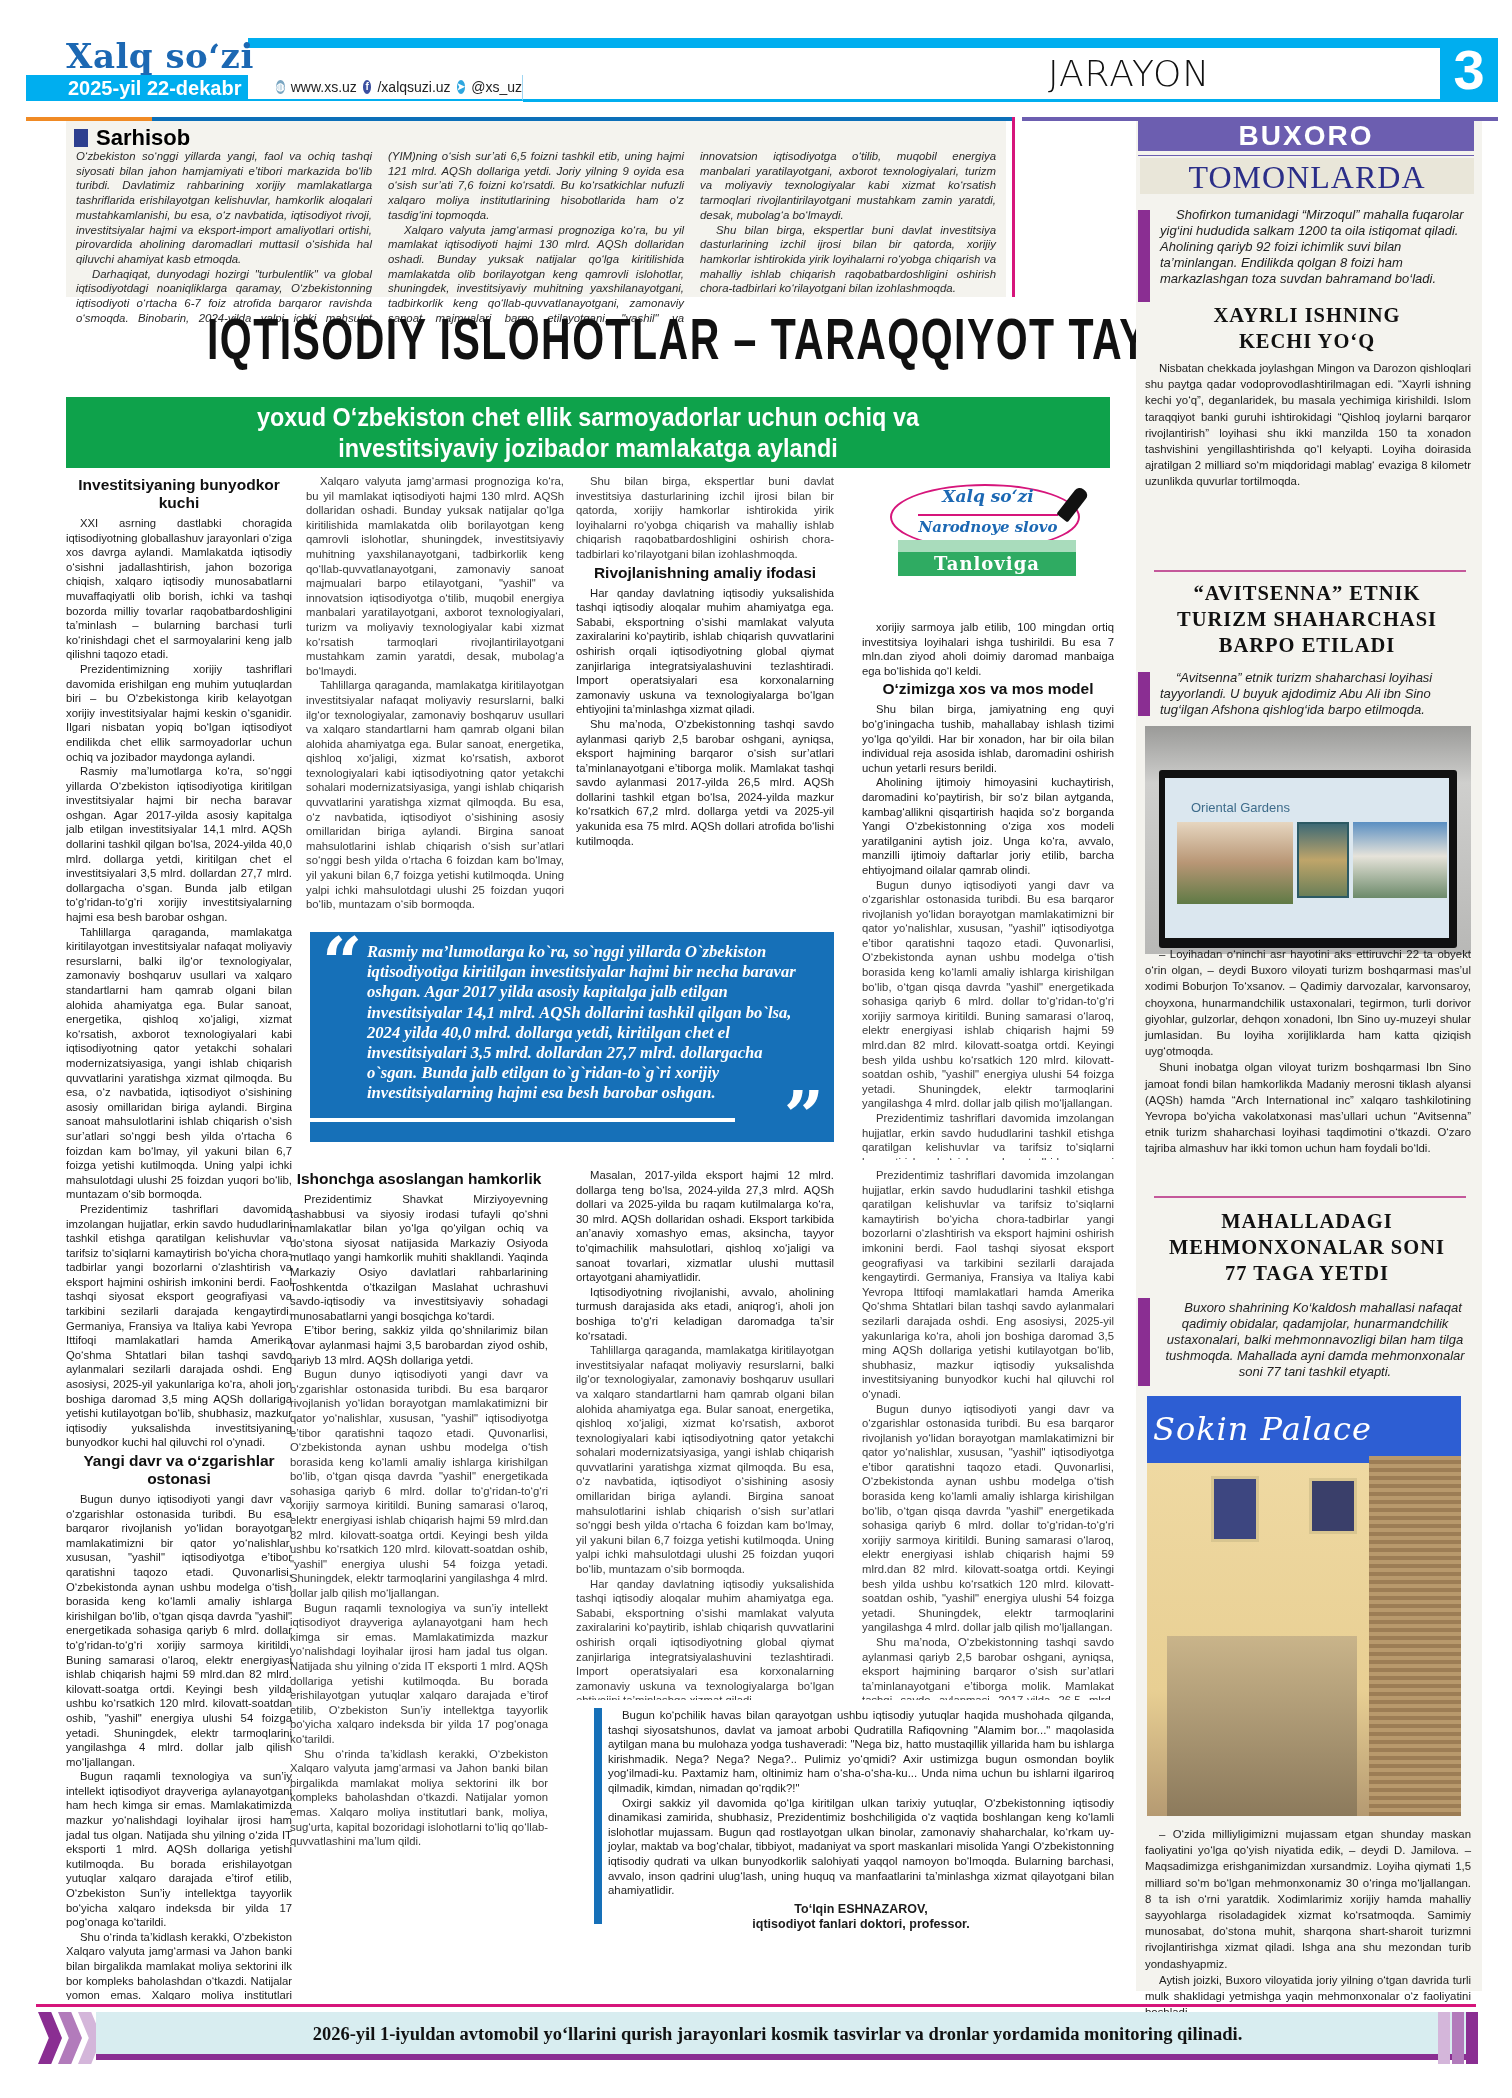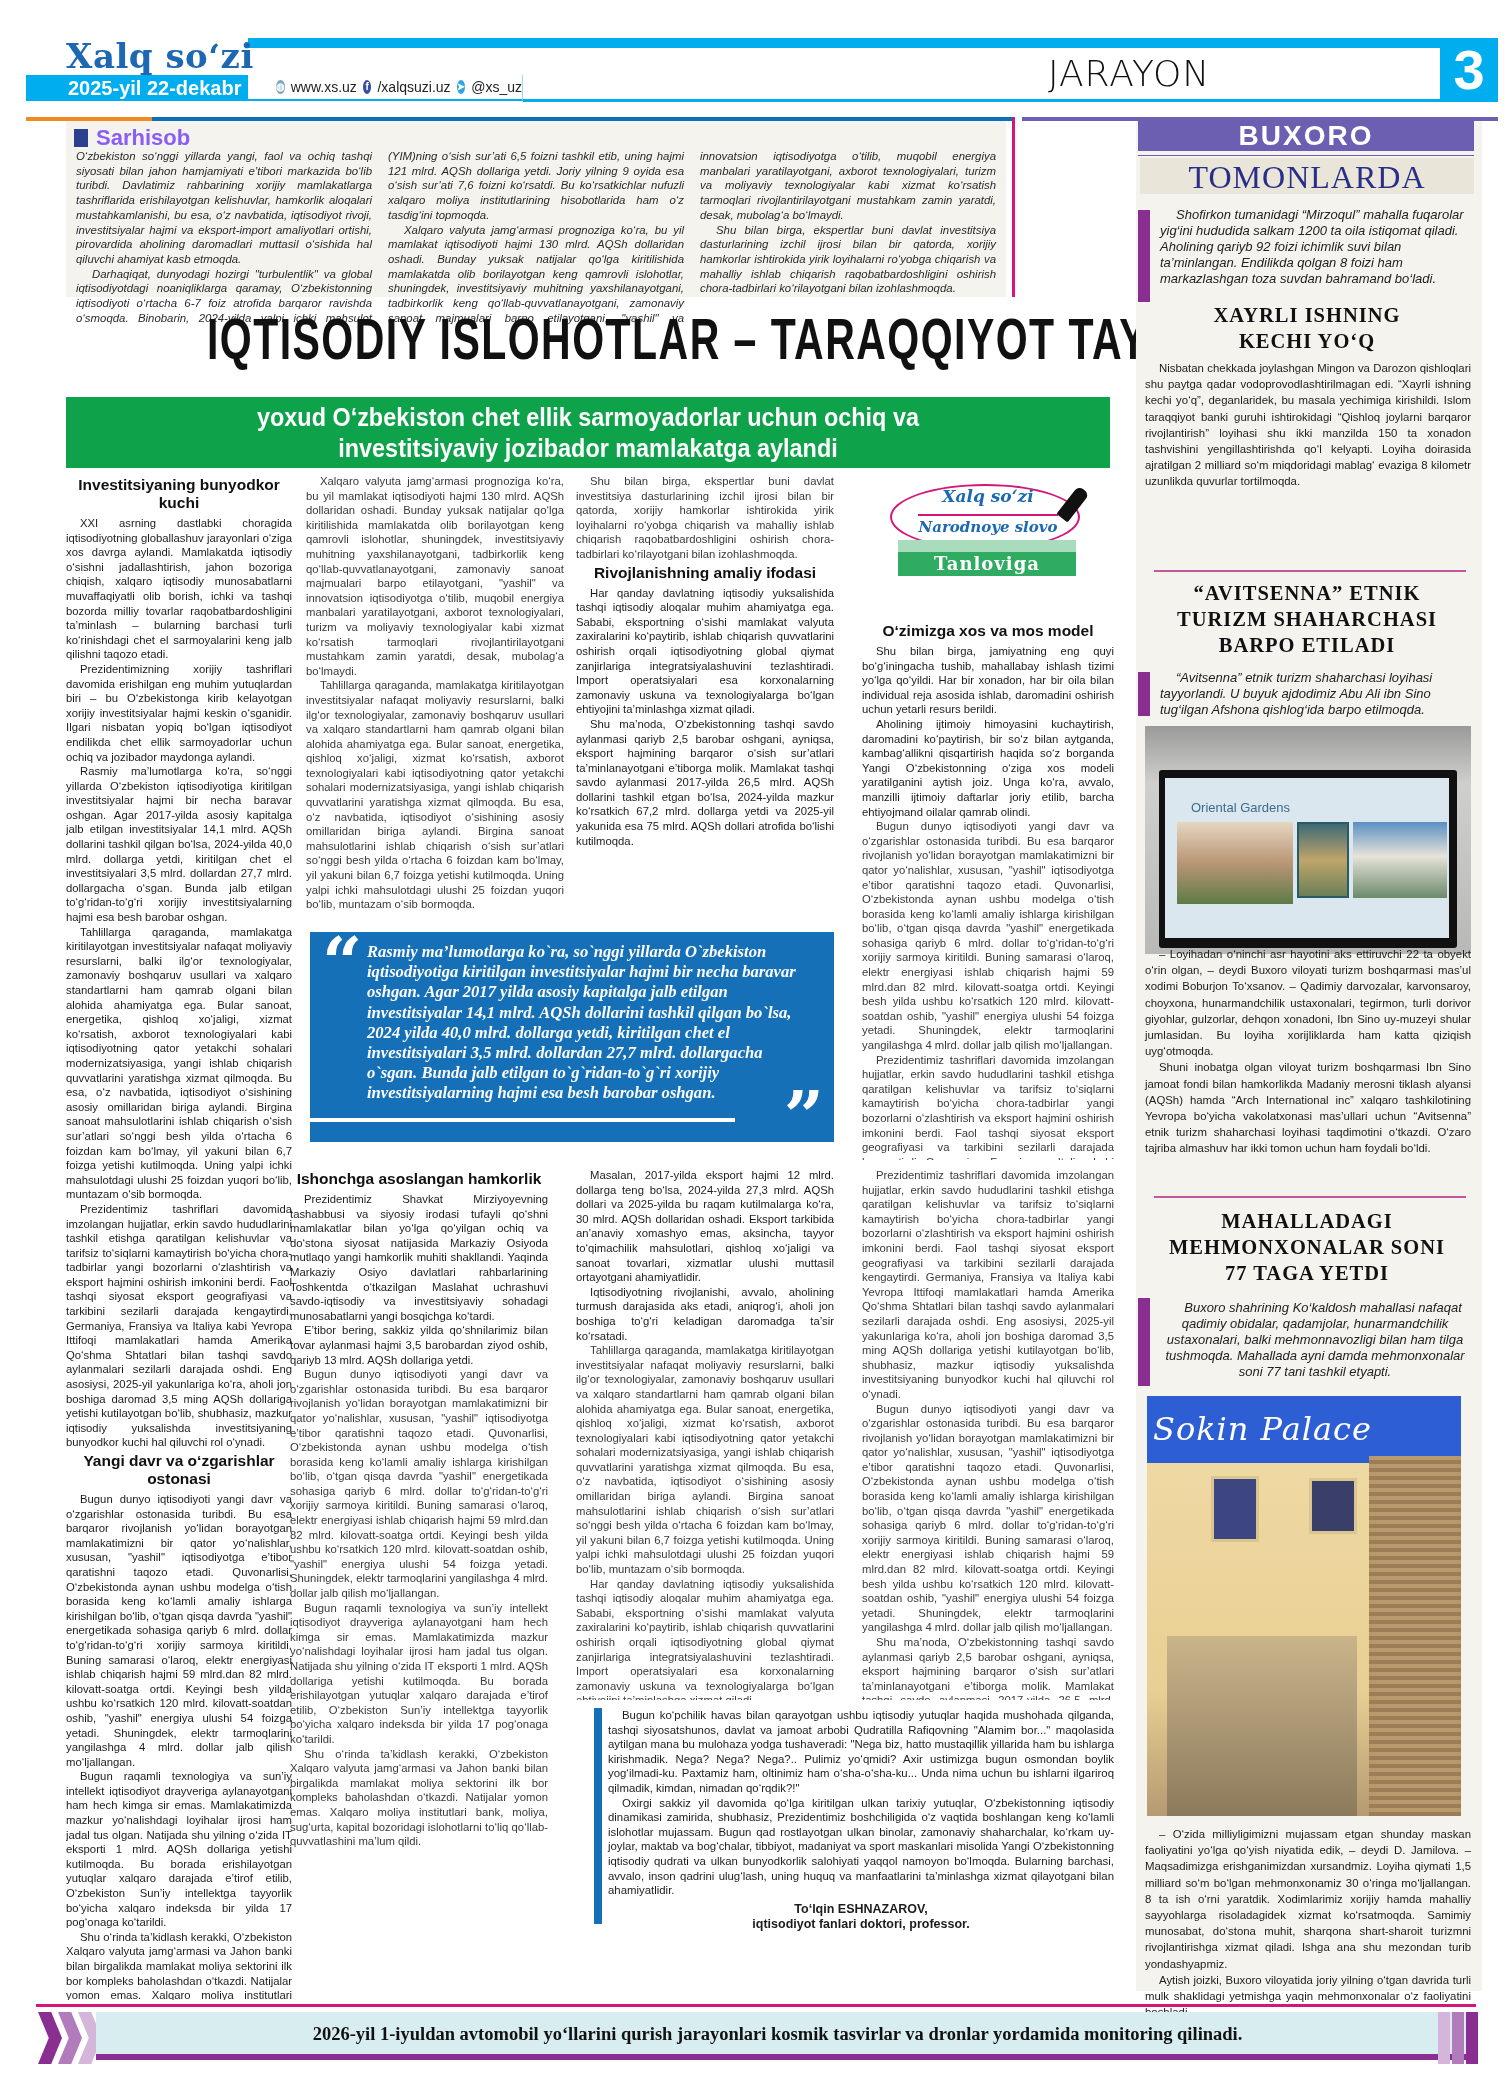--- a/index.html
+++ b/index.html
@@ -19,21 +19,21 @@
   .section-box { position: absolute; left: 1030px; top: 48px; width: 438px; height: 51px; background: #ffffff; }
   .section-name { position: absolute; left: 1048px; top: 48px; font-family: "DejaVu Sans", sans-serif; font-size: 36px; font-weight: 200; letter-spacing: 1px; color: #111; line-height: 52px; }
   .page-num-box { position: absolute; left: 1440px; top: 38px; width: 58px; height: 64px; background: #00aeef; color: #fff; font-family: "Liberation Sans", sans-serif; font-weight: bold; font-size: 56px; text-align: center; line-height: 64px; }
   .rule-orange { position: absolute; left: 26px; top: 117px; width: 126px; height: 4px; background: #f08a24; }
   .rule-blue { position: absolute; left: 152px; top: 117px; width: 860px; height: 4px; background: #0c6fb8; }
   .rule-pink-v { position: absolute; left: 1012px; top: 117px; width: 3px; height: 180px; background: #d6157b; }
   .rule-purple { position: absolute; left: 1022px; top: 117px; width: 476px; height: 4px; background: #6c5eb0; }
 
   
   .sarhisob { position: absolute; left: 66px; top: 121px; width: 940px; height: 176px; background: #f4f3ee; padding: 4px 10px 0 10px; }
-  .sarhisob-title { display:flex; align-items:center; gap:8px; font-size: 22px; font-weight: bold; color: #8b5cf6; height: 26px; margin-left:-2px; }
+  .sarhisob-title { display:flex; align-items:center; gap:8px; font-size: 22px; font-weight: bold; color: #000000; height: 26px; margin-left:-2px; }
   .sarhisob-title .sq { width: 14px; height: 18px; background: #2d3f8f; display:inline-block; }
   .sarhisob-cols { position:absolute; left:10px; top:28px; width: 920px; column-count: 3; column-gap: 16px; font-size: 11.4px; font-style: italic; line-height: 14.7px; text-align: justify; color:#2a2a2a; }
   .sarhisob-cols p { text-indent: 16px; }
   .sarhisob-cols p.noind { text-indent: 0; }
 
   
   .headline { position: absolute; left: 60px; top: 306px; width: 1050px; text-align: center; font-family: "Liberation Sans", sans-serif; font-weight: bold; font-size: 57px; letter-spacing: 2px; transform: scaleX(0.72); transform-origin: center; white-space: nowrap; color:#111; }
   .subhead { position: absolute; left: 66px; top: 397px; width: 1044px; height: 71px; background: #0ea24b; color: #fff; text-align: center; font-weight: bold; font-size: 26px; line-height: 31px; padding-top: 5px; }
   .subhead span { display:block; transform: scaleX(0.9); }
 
@@ -185,20 +185,21 @@
   <div class="oval"></div>
   <div class="l1">Xalq so‘zi</div>
   <div class="pinkline"></div>
   <div class="l2">Narodnoye slovo</div>
   <div class="pen"></div>
   <div class="bar-lt"></div>
   <div class="bar">Tanloviga</div>
 </div>
 
 <div class="col colD" style="height: 540px; overflow: hidden;">
+  <p>xorijiy sarmoya jalb etilib, 100 mingdan ortiq investitsiya loyihalari ishga tushirildi. Bu esa 7 mln.dan ziyod aholi doimiy daromad manbaiga ega bo‘lishida qo‘l keldi.</p>
   <h3>O‘zimizga xos va mos model</h3>
   <p>Shu bilan birga, jamiyatning eng quyi bo‘g‘iningacha tushib, mahallabay ishlash tizimi yo‘lga qo‘yildi. Har bir xonadon, har bir oila bilan individual reja asosida ishlab, daromadini oshirish uchun yetarli resurs berildi.</p>
   <p>Aholining ijtimoiy himoyasini kuchaytirish, daromadini ko‘paytirish, bir so‘z bilan aytganda, kambag‘allikni qisqartirish haqida so‘z borganda Yangi O‘zbekistonning o‘ziga xos modeli yaratilganini aytish joiz. Unga ko‘ra, avvalo, manzilli ijtimoiy daftarlar joriy etilib, barcha ehtiyojmand oilalar qamrab olindi.</p>
   <p class="filltext">Bugun dunyo iqtisodiyoti yangi davr va o‘zgarishlar ostonasida turibdi. Bu esa barqaror rivojlanish yo‘lidan borayotgan mamlakatimizni bir qator yo‘nalishlar, xususan, "yashil" iqtisodiyotga e’tibor qaratishni taqozo etadi. Quvonarlisi, O‘zbekistonda aynan ushbu modelga o‘tish borasida keng ko‘lamli amaliy ishlarga kirishilgan bo‘lib, o‘tgan qisqa davrda "yashil" energetikada sohasiga qariyb 6 mlrd. dollar to‘g‘ridan-to‘g‘ri xorijiy sarmoya kiritildi. Buning samarasi o‘laroq, elektr energiyasi ishlab chiqarish hajmi 59 mlrd.dan 82 mlrd. kilovatt-soatga ortdi. Keyingi besh yilda ushbu ko‘rsatkich 120 mlrd. kilovatt-soatdan oshib, "yashil" energiya ulushi 54 foizga yetadi. Shuningdek, elektr tarmoqlarini yangilashga 4 mlrd. dollar jalb qilish mo‘ljallangan.</p>
   <p class="filltext">Prezidentimiz tashriflari davomida imzolangan hujjatlar, erkin savdo hududlarini tashkil etishga qaratilgan kelishuvlar va tarifsiz to‘siqlarni kamaytirish bo‘yicha chora-tadbirlar yangi bozorlarni o‘zlashtirish va eksport hajmini oshirish imkonini berdi. Faol tashqi siyosat eksport geografiyasi va tarkibini sezilarli darajada kengaytirdi. Germaniya, Fransiya va Italiya kabi Yevropa Ittifoqi mamlakatlari hamda Amerika Qo‘shma Shtatlari bilan tashqi savdo aylanmalari sezilarli darajada oshdi. Eng asosiysi, 2025-yil yakunlariga ko‘ra, aholi jon boshiga daromad 3,5 ming AQSh dollariga yetishi kutilayotgan bo‘lib, shubhasiz, mazkur iqtisodiy yuksalishda investitsiyaning bunyodkor kuchi hal qiluvchi rol o‘ynadi.</p>
 
 </div>
 
 <div class="quote">
   <div class="q-open">“</div>

